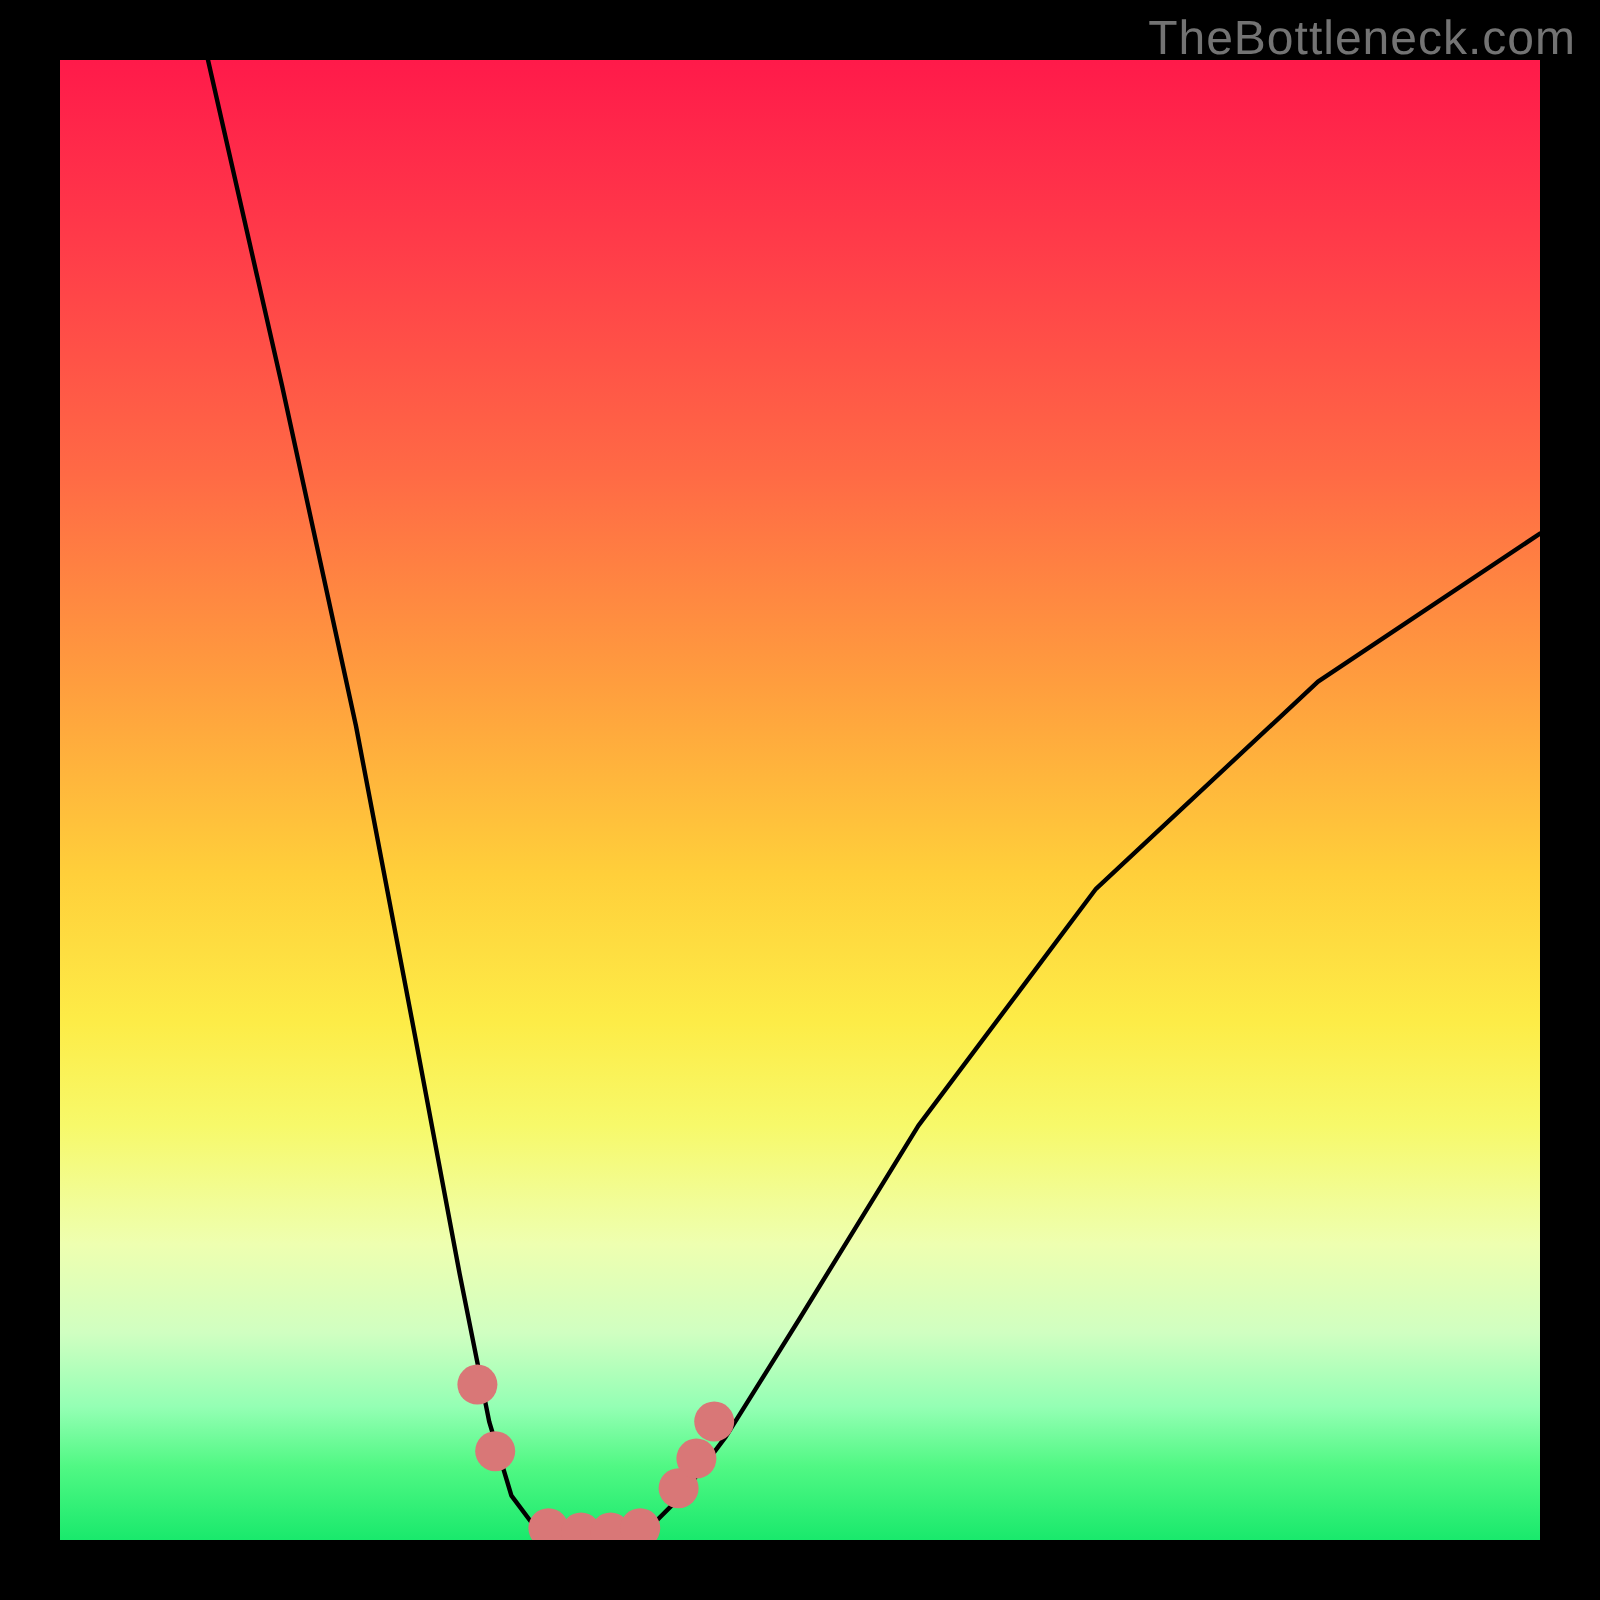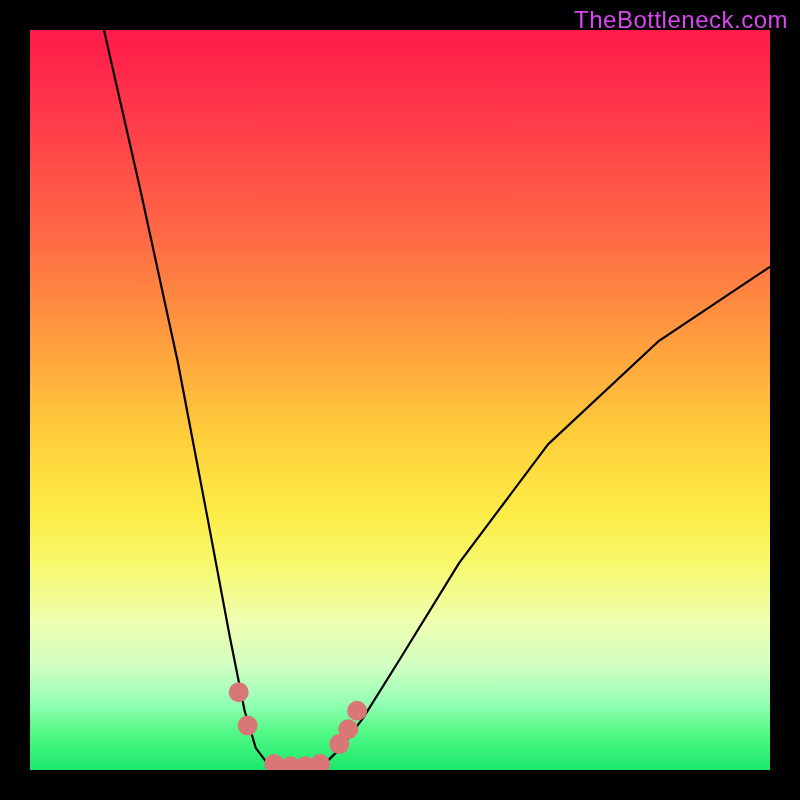--- a/index.html
+++ b/index.html
@@ -44,21 +44,21 @@
     left: 30px;
     top: 30px;
     width: 740px;
     height: 740px;
     pointer-events: none;
   }
   .watermark {
     position: absolute;
     top: 6px;
     right: 12px;
-    color: #d946ef;
+    color: #737373;
     font-size: 24px;
     font-weight: 500;
     letter-spacing: 0.5px;
     user-select: none;
   }
   svg { display: block; }
 </style>
 </head>
 <body>
 

